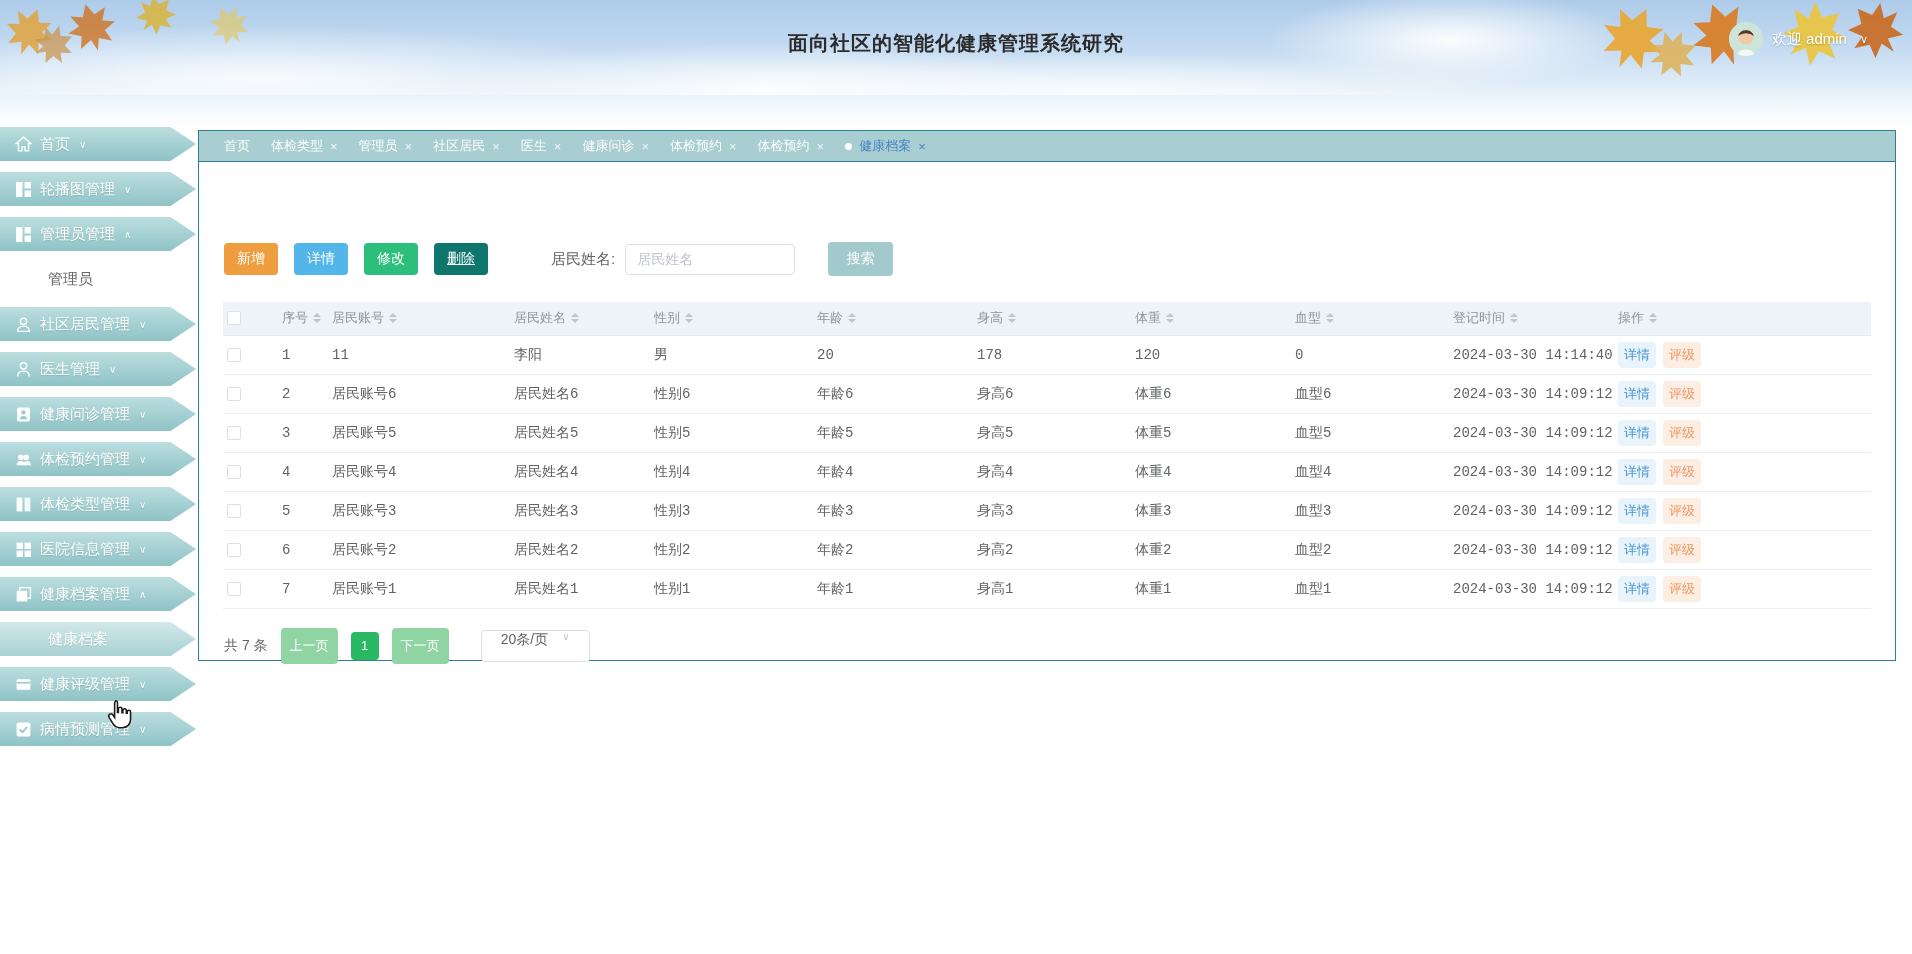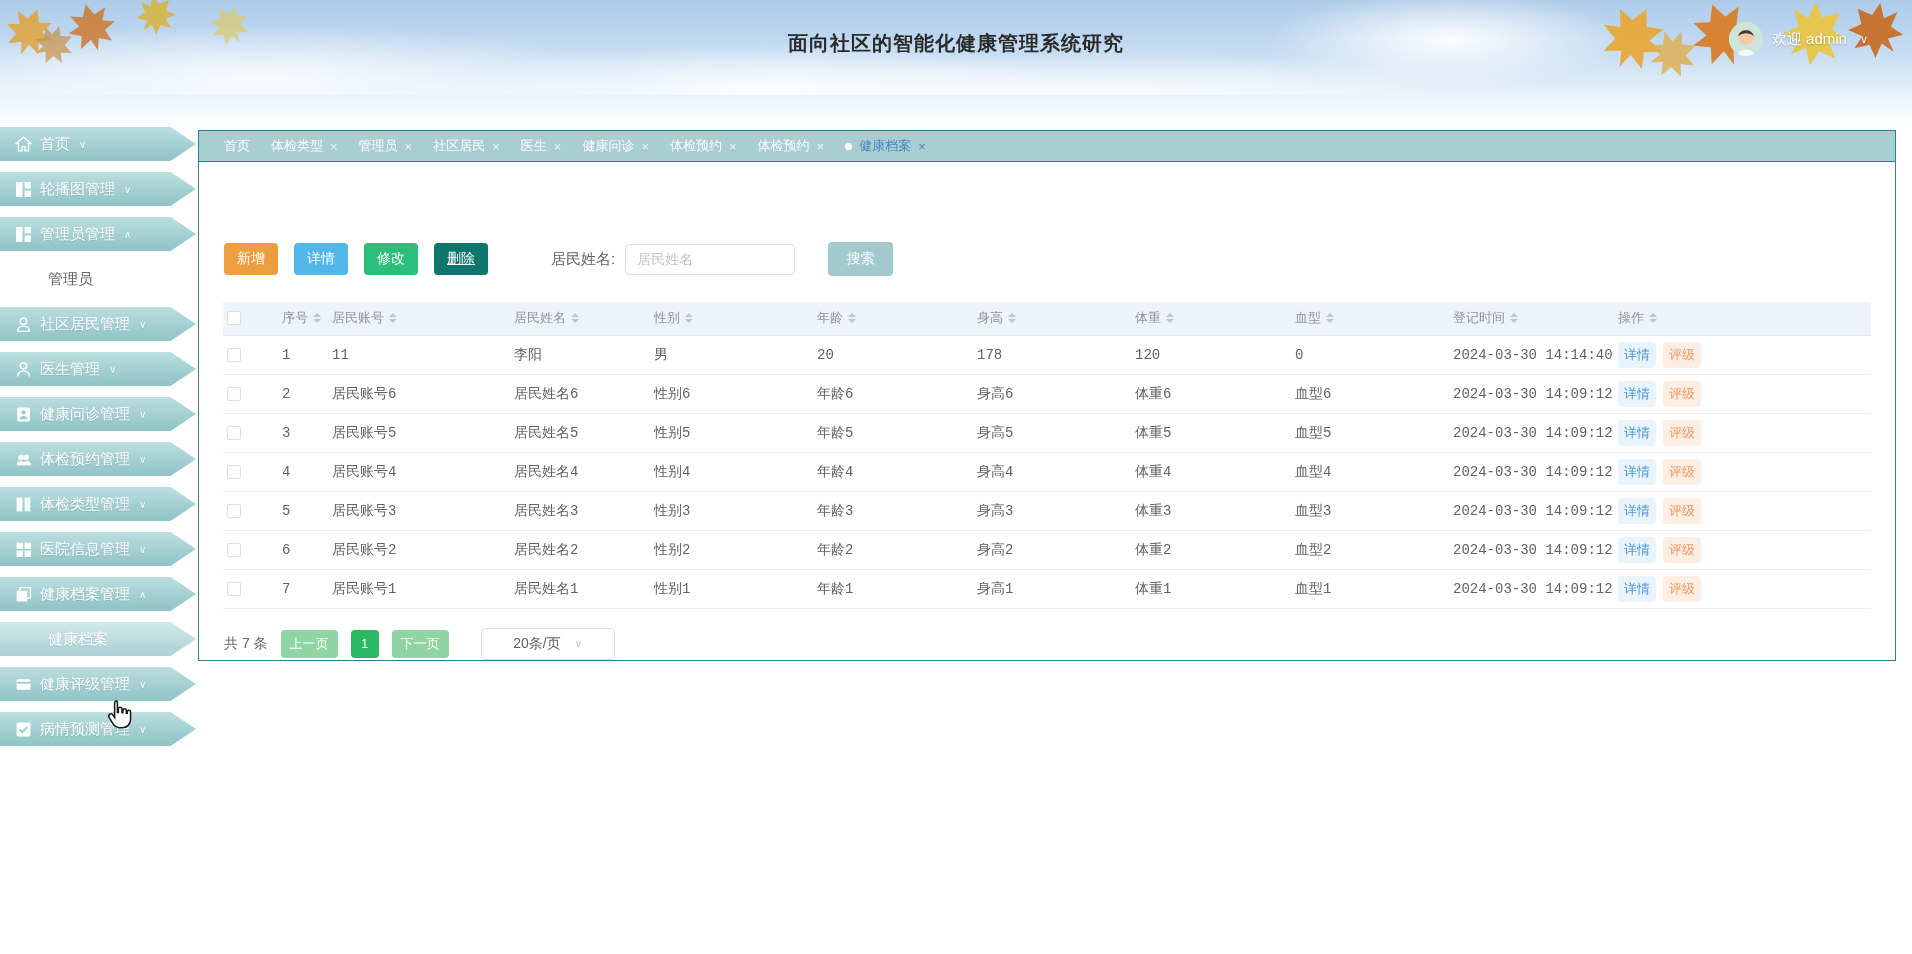--- a/index.html
+++ b/index.html
@@ -121,31 +121,31 @@
     color:#4a97d2; background:#e8f3fc; border-radius:4px; padding:4px 6px;
     font-size:13px; margin-right:7px; cursor:pointer; display:inline-block;
   }
   .act-rate {
     color:#ef9861; background:#fdeee4; border-radius:4px; padding:4px 6px;
     font-size:13px; cursor:pointer; display:inline-block;
   }
 
   .pagefoot { display:flex; align-items:center; margin:19px 0 0 25px; font-size:14px; color:#606266; }
   .pg-btn {
-    background:#90d4a4; color:#fff; border:none; border-radius:4px; height:28px;
+    background:#90d4a4; color:#fff; border:none; border-radius:4px; height:36px;
     padding:0 9px; font-size:13px; margin-left:13px; cursor:pointer; font-family:inherit;
   }
   .pg-num {
     background:#2bb863; color:#fff; border-radius:4px; height:28px; min-width:28px;
     display:inline-flex; align-items:center; justify-content:center; font-size:13px;
     margin-left:13px; cursor:pointer;
   }
   .pg-size {
-    margin-left:32px; width:134px; height:32px; border:1px solid #dcdfe6; border-radius:4px;
-    display:inline-flex; align-items:center; justify-content:center; gap:14px;
+    margin-left:32px; width:109px; height:32px; border:1px solid #dcdfe6; border-radius:4px;
+    display:inline-flex; align-items:flex-start; justify-content:center; gap:14px;
     color:#606266; font-size:14px; background:#fff; cursor:pointer;
   }
   .pg-size .sel-caret { color:#c0c4cc; font-size:10px; }
 
   .cursor-hand { position:absolute; left:103px; top:698px; pointer-events:none; }
 </style>
 </head>
 <body>
 
 <div class="header">

